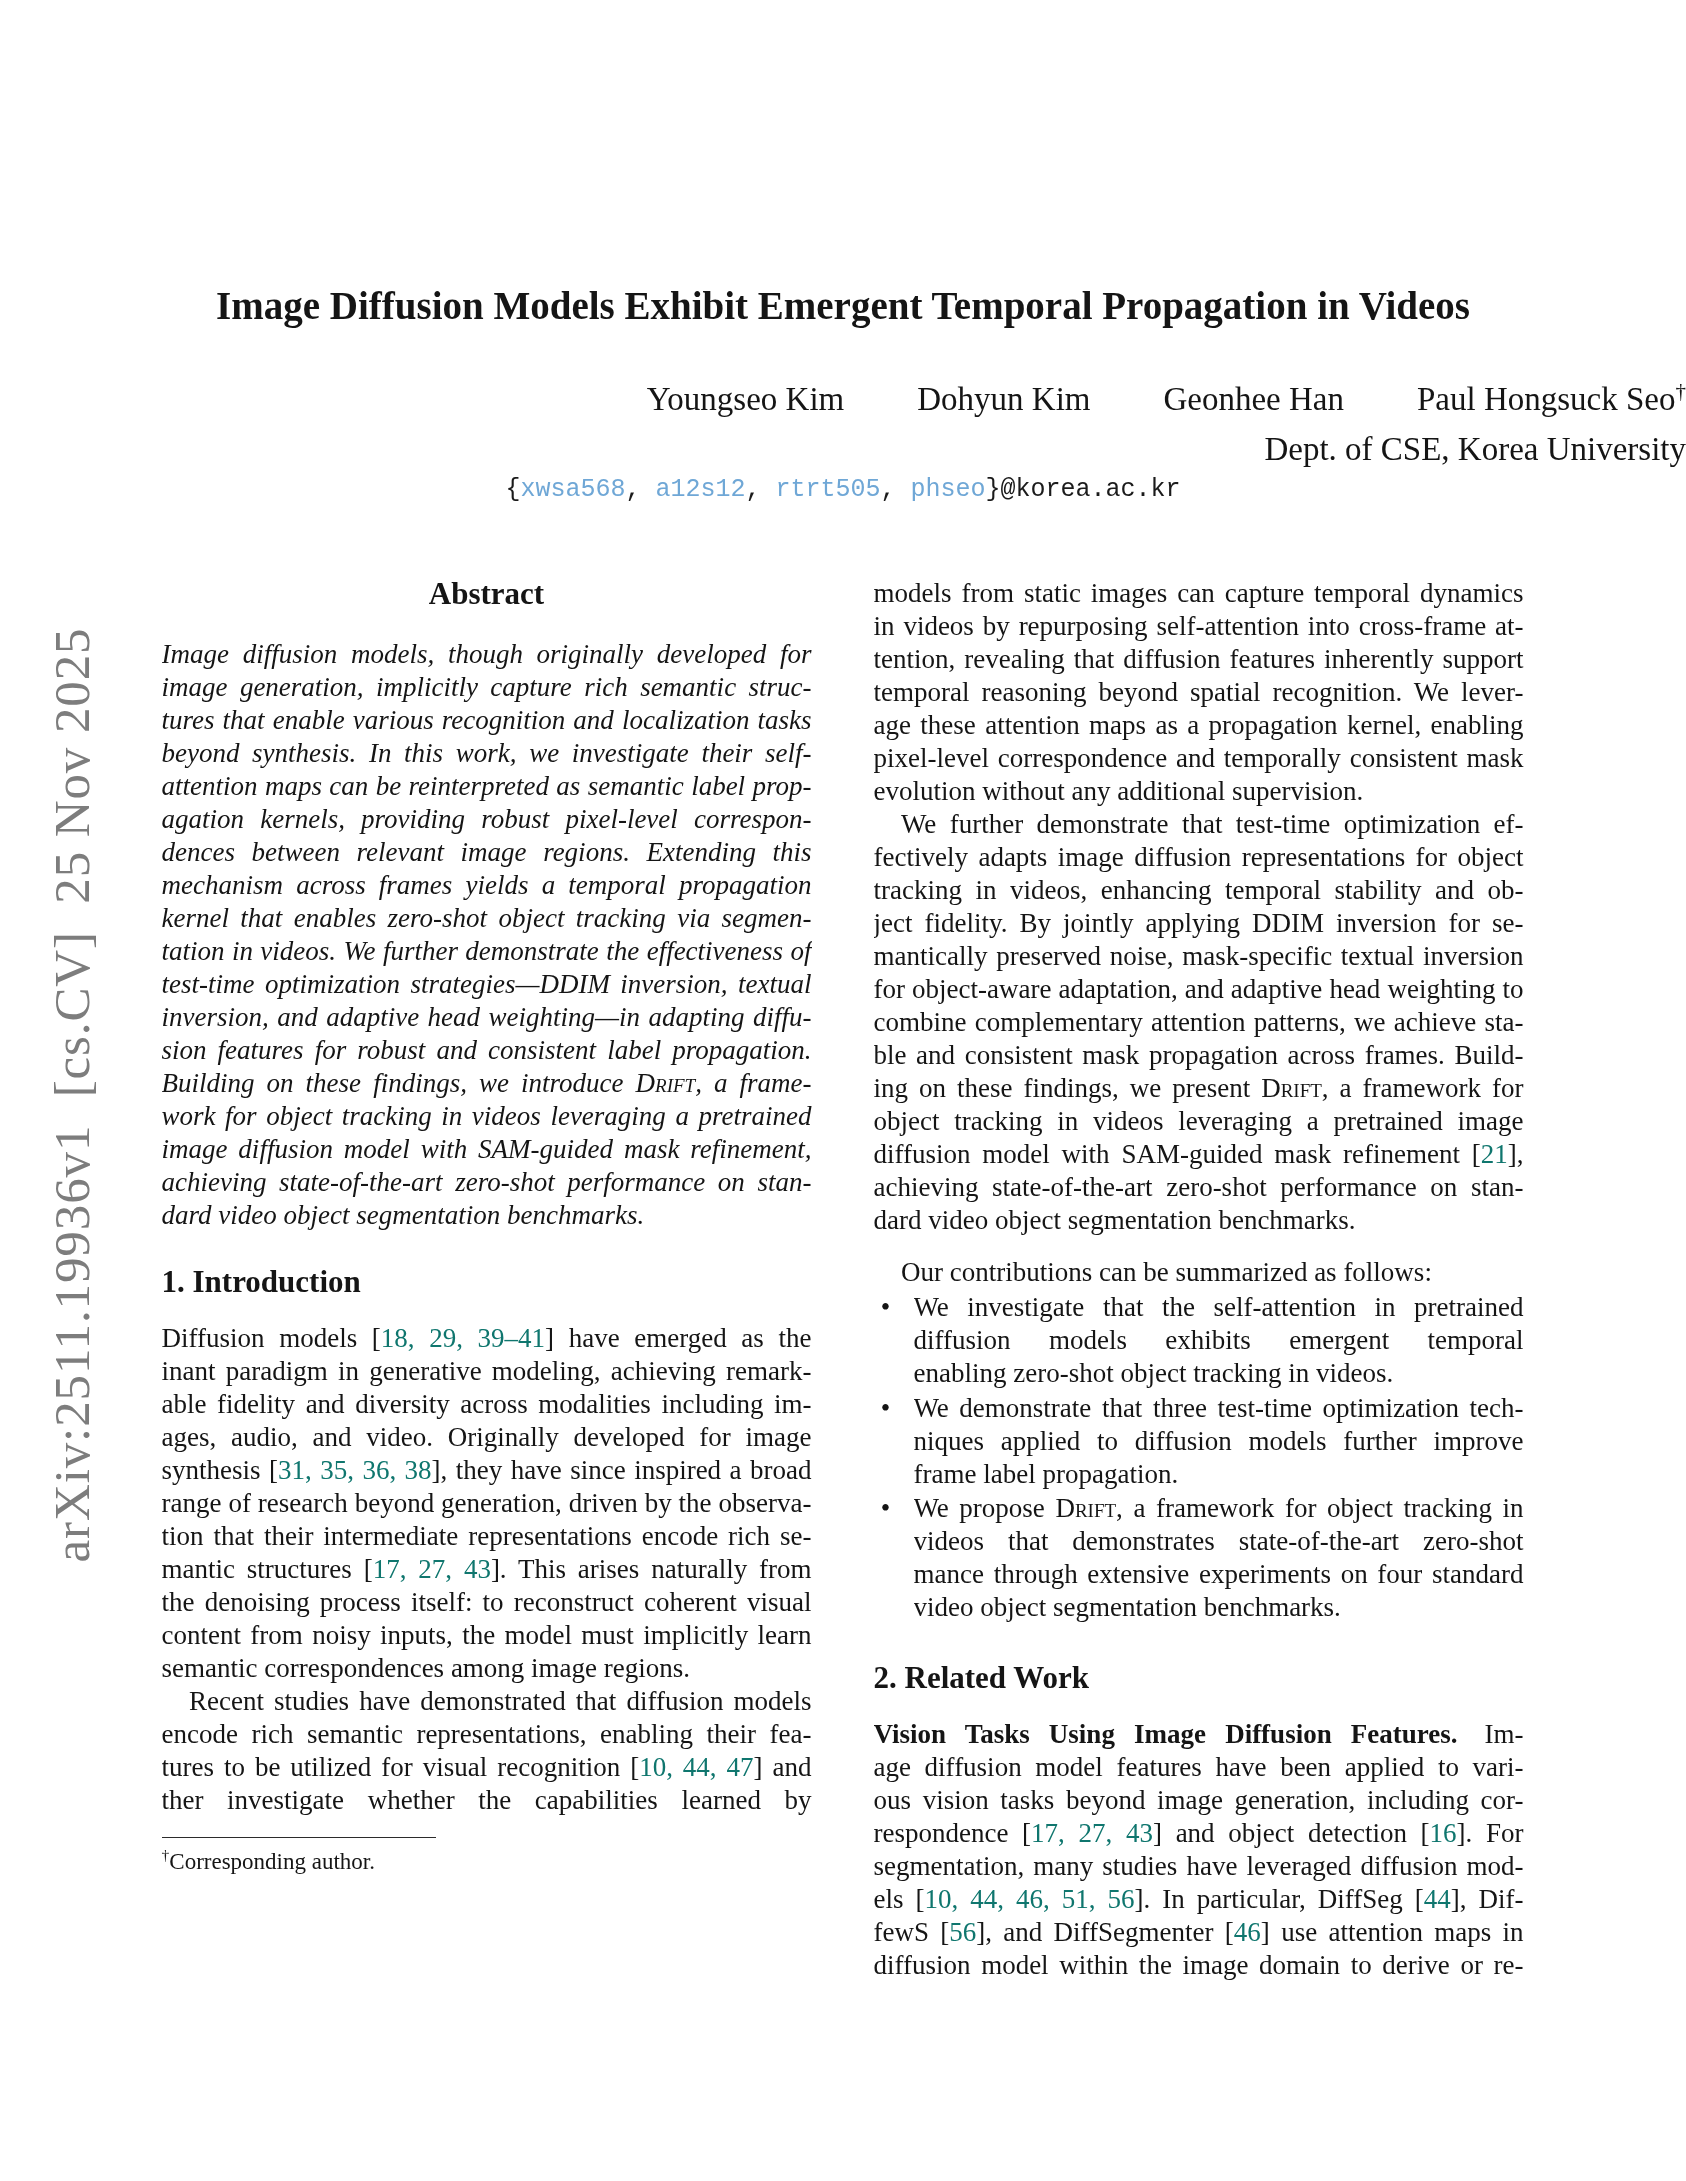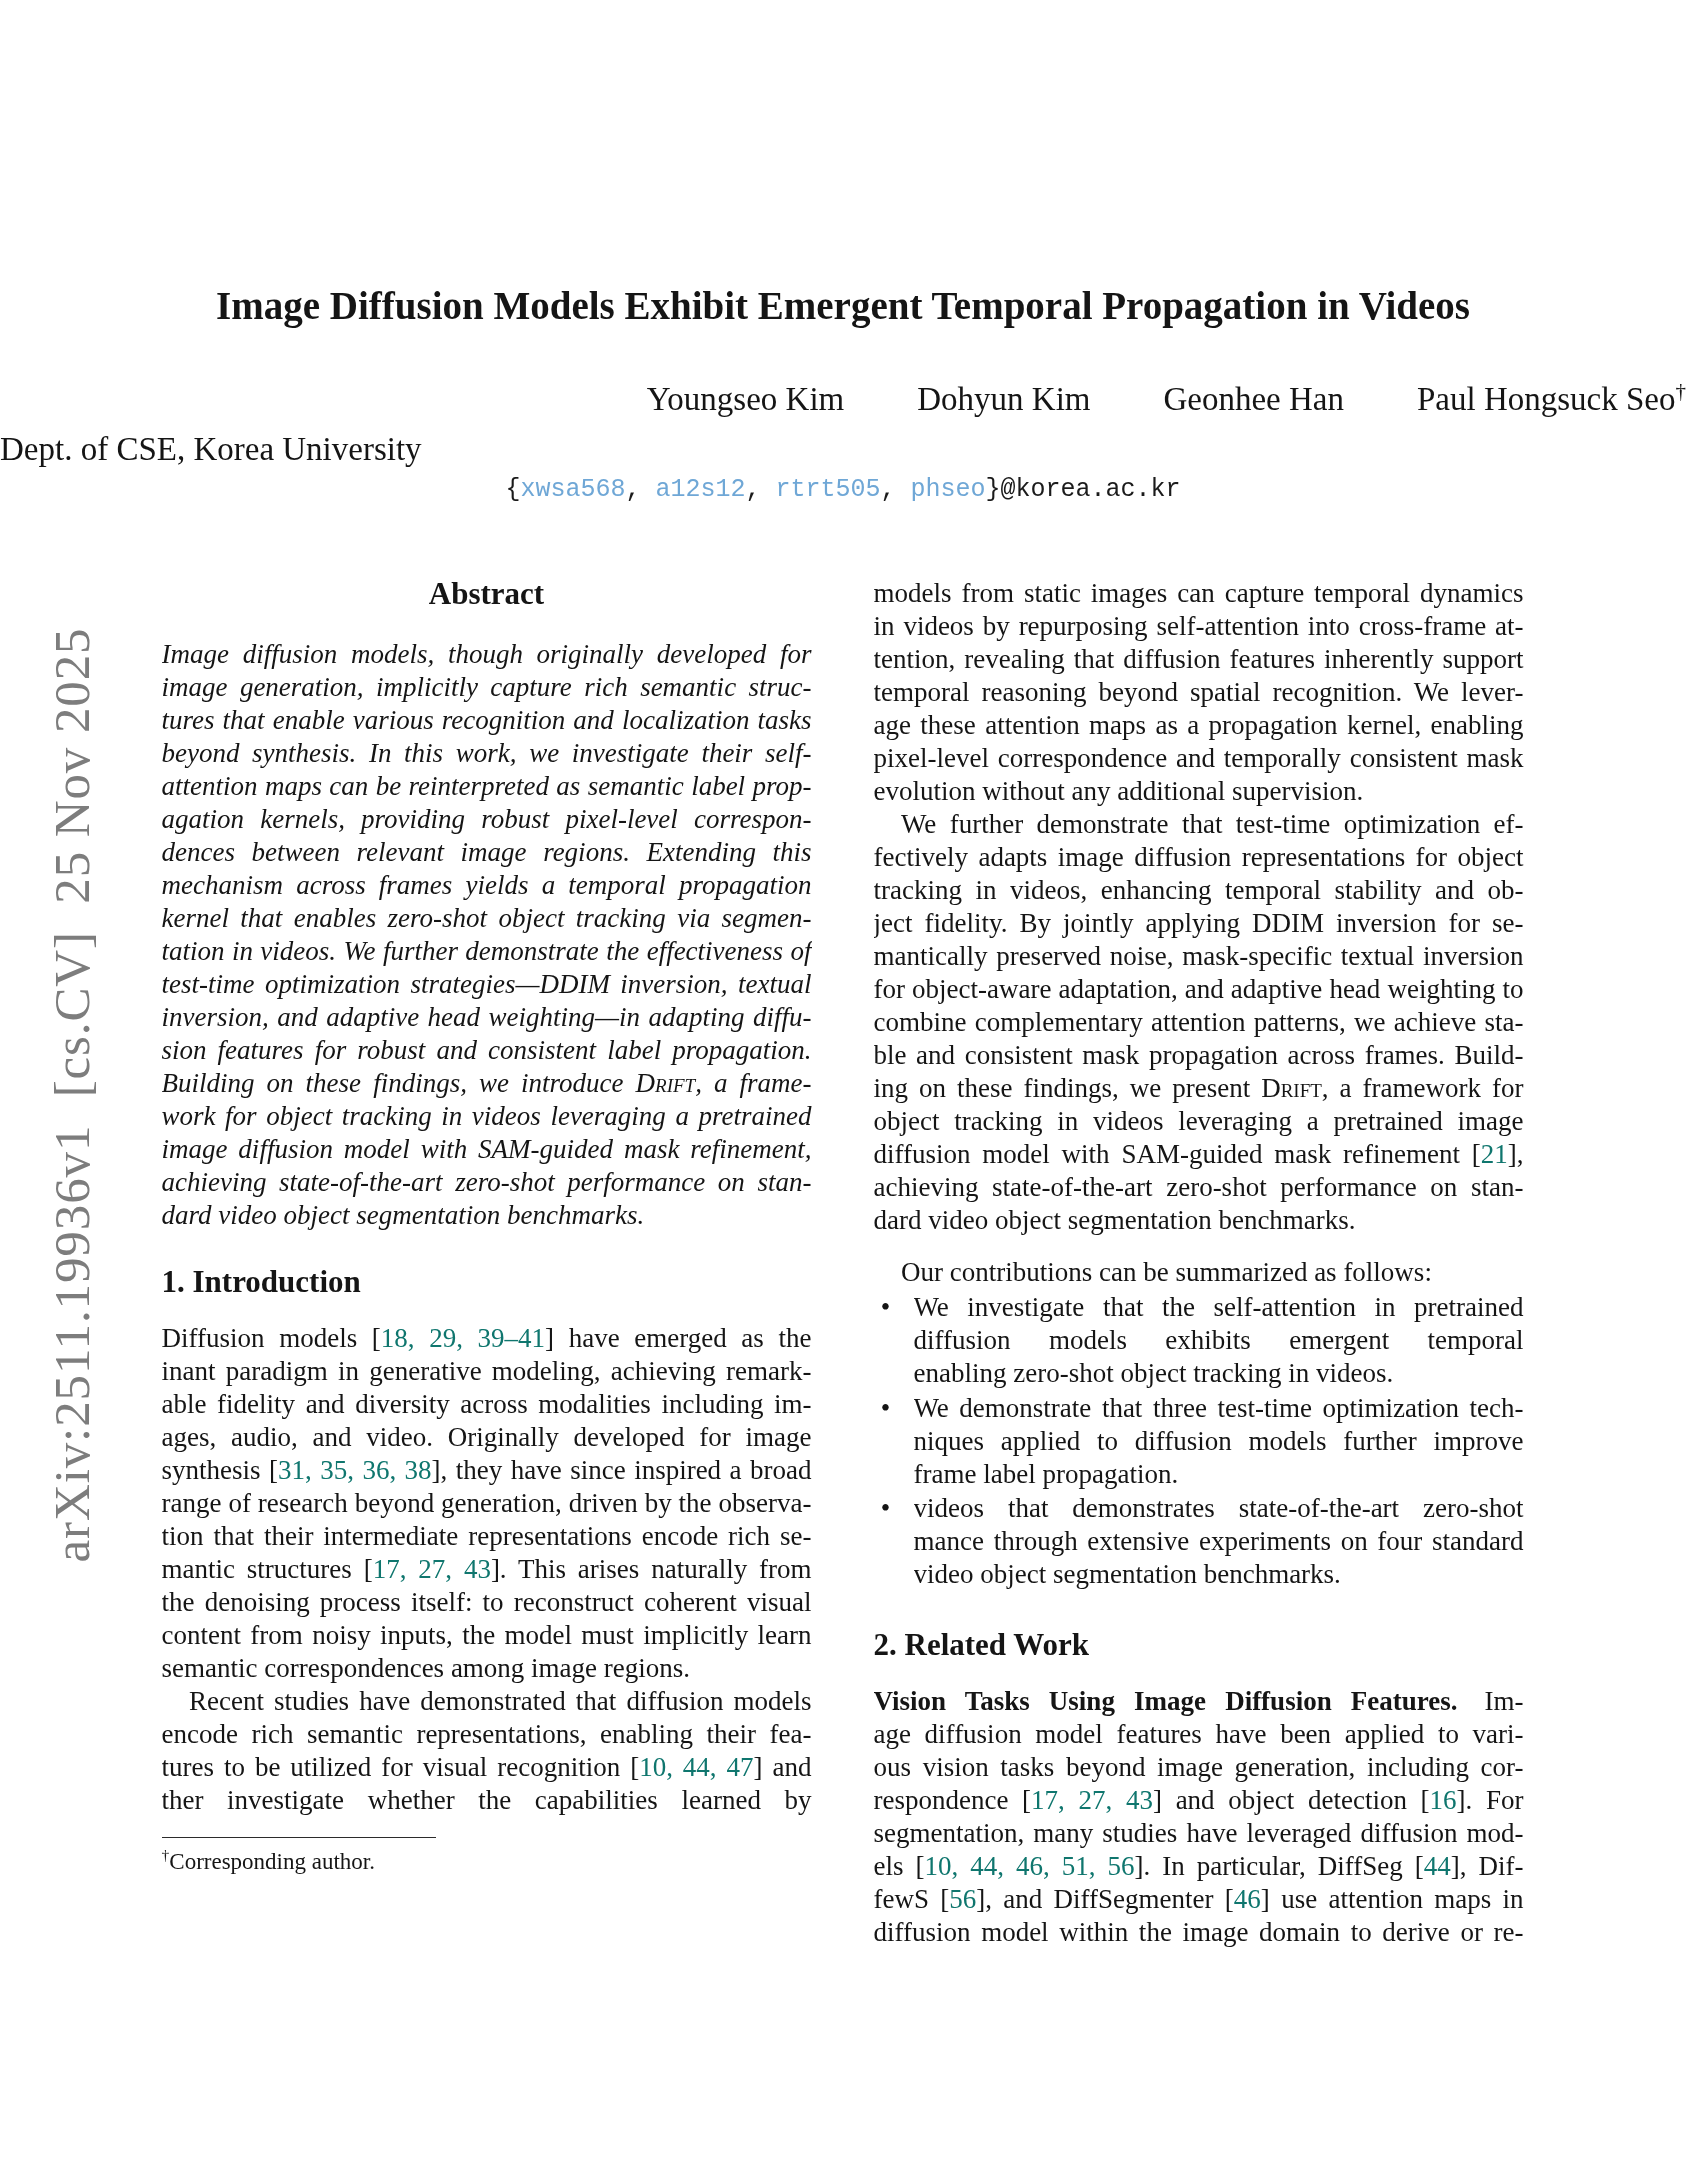--- a/index.html
+++ b/index.html
@@ -15,21 +15,21 @@
   }
   h1.title {
     margin:0; padding:283px 138px 0; text-align:center;
     font-size:39px; line-height:46px; font-weight:bold;
   }
   .authors {
     display:flex; justify-content:flex-end; column-gap:73px;
     margin-top:51px; font-size:33px; line-height:39px;
   }
   .author sup { font-size:21px; vertical-align:super; line-height:0; }
-  .affil { text-align:left; font-size:33px; line-height:39px; margin-top:11px; }
+  .affil { text-align:right; font-size:33px; line-height:39px; margin-top:11px; }
   .emails {
     text-align:center; font-family:"Liberation Mono", monospace;
     font-size:25px; margin-top:6px; color:#1b1b1b;
   }
   .elink { color:#6fa7d6; }
   .cols { display:flex; width:1363px; margin:73px auto 0; column-gap:62px; }
   .col { width:650px; font-size:27px; line-height:33px; }
   .pline {
     text-align:justify; text-align-last:justify; text-justify:inter-word;
     height:33px; overflow:hidden;
@@ -163,20 +163,21 @@
         <span class="mark">•</span>
         <div>
             <div class="pline">We demonstrate that three test-time optimization tech-</div>
             <div class="pline">niques applied to diffusion models further improve cross-</div>
             <div class="pline pl-last">frame label propagation.</div>
           </div>
       </div>
       <div class="bullet">
         <span class="mark">•</span>
         <div>
+            <div class="pline">We propose <span class="sc">Drift</span>, a framework for object tracking in</div>
             <div class="pline">videos that demonstrates state-of-the-art zero-shot perfor-</div>
             <div class="pline">mance through extensive experiments on four standard</div>
             <div class="pline pl-last">video object segmentation benchmarks.</div>
           </div>
       </div>
 
       <div class="sec-head-2">2. Related Work</div>
       <div class="para">
           <div class="pline"><span class="rbold">Vision Tasks Using Image Diffusion Features.</span> Im-</div>
           <div class="pline">age diffusion model features have been applied to vari-</div>

